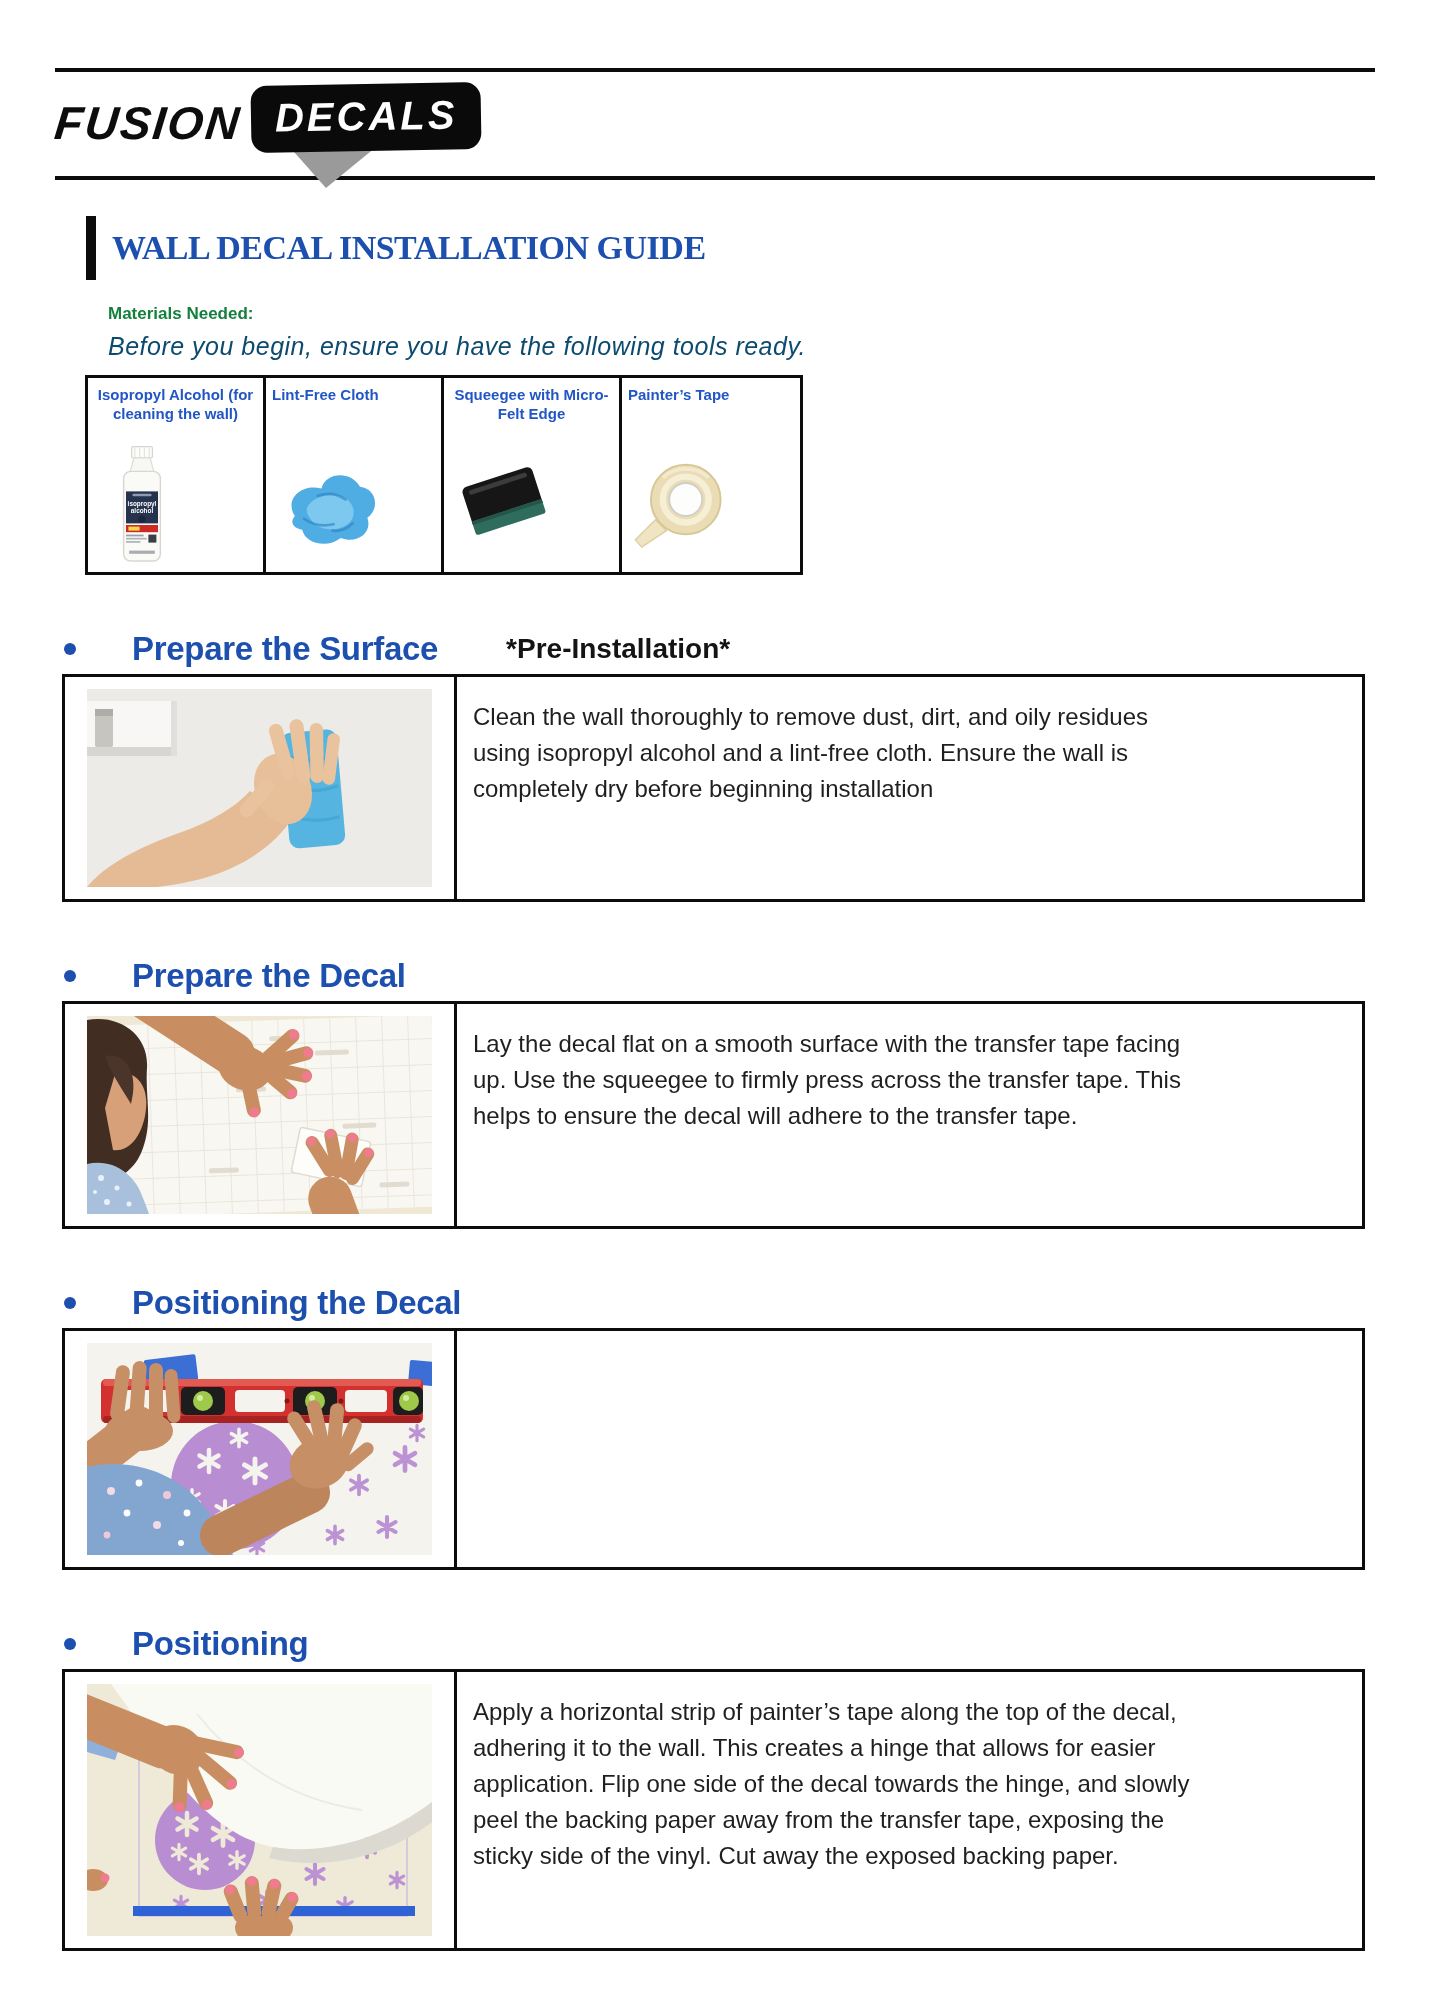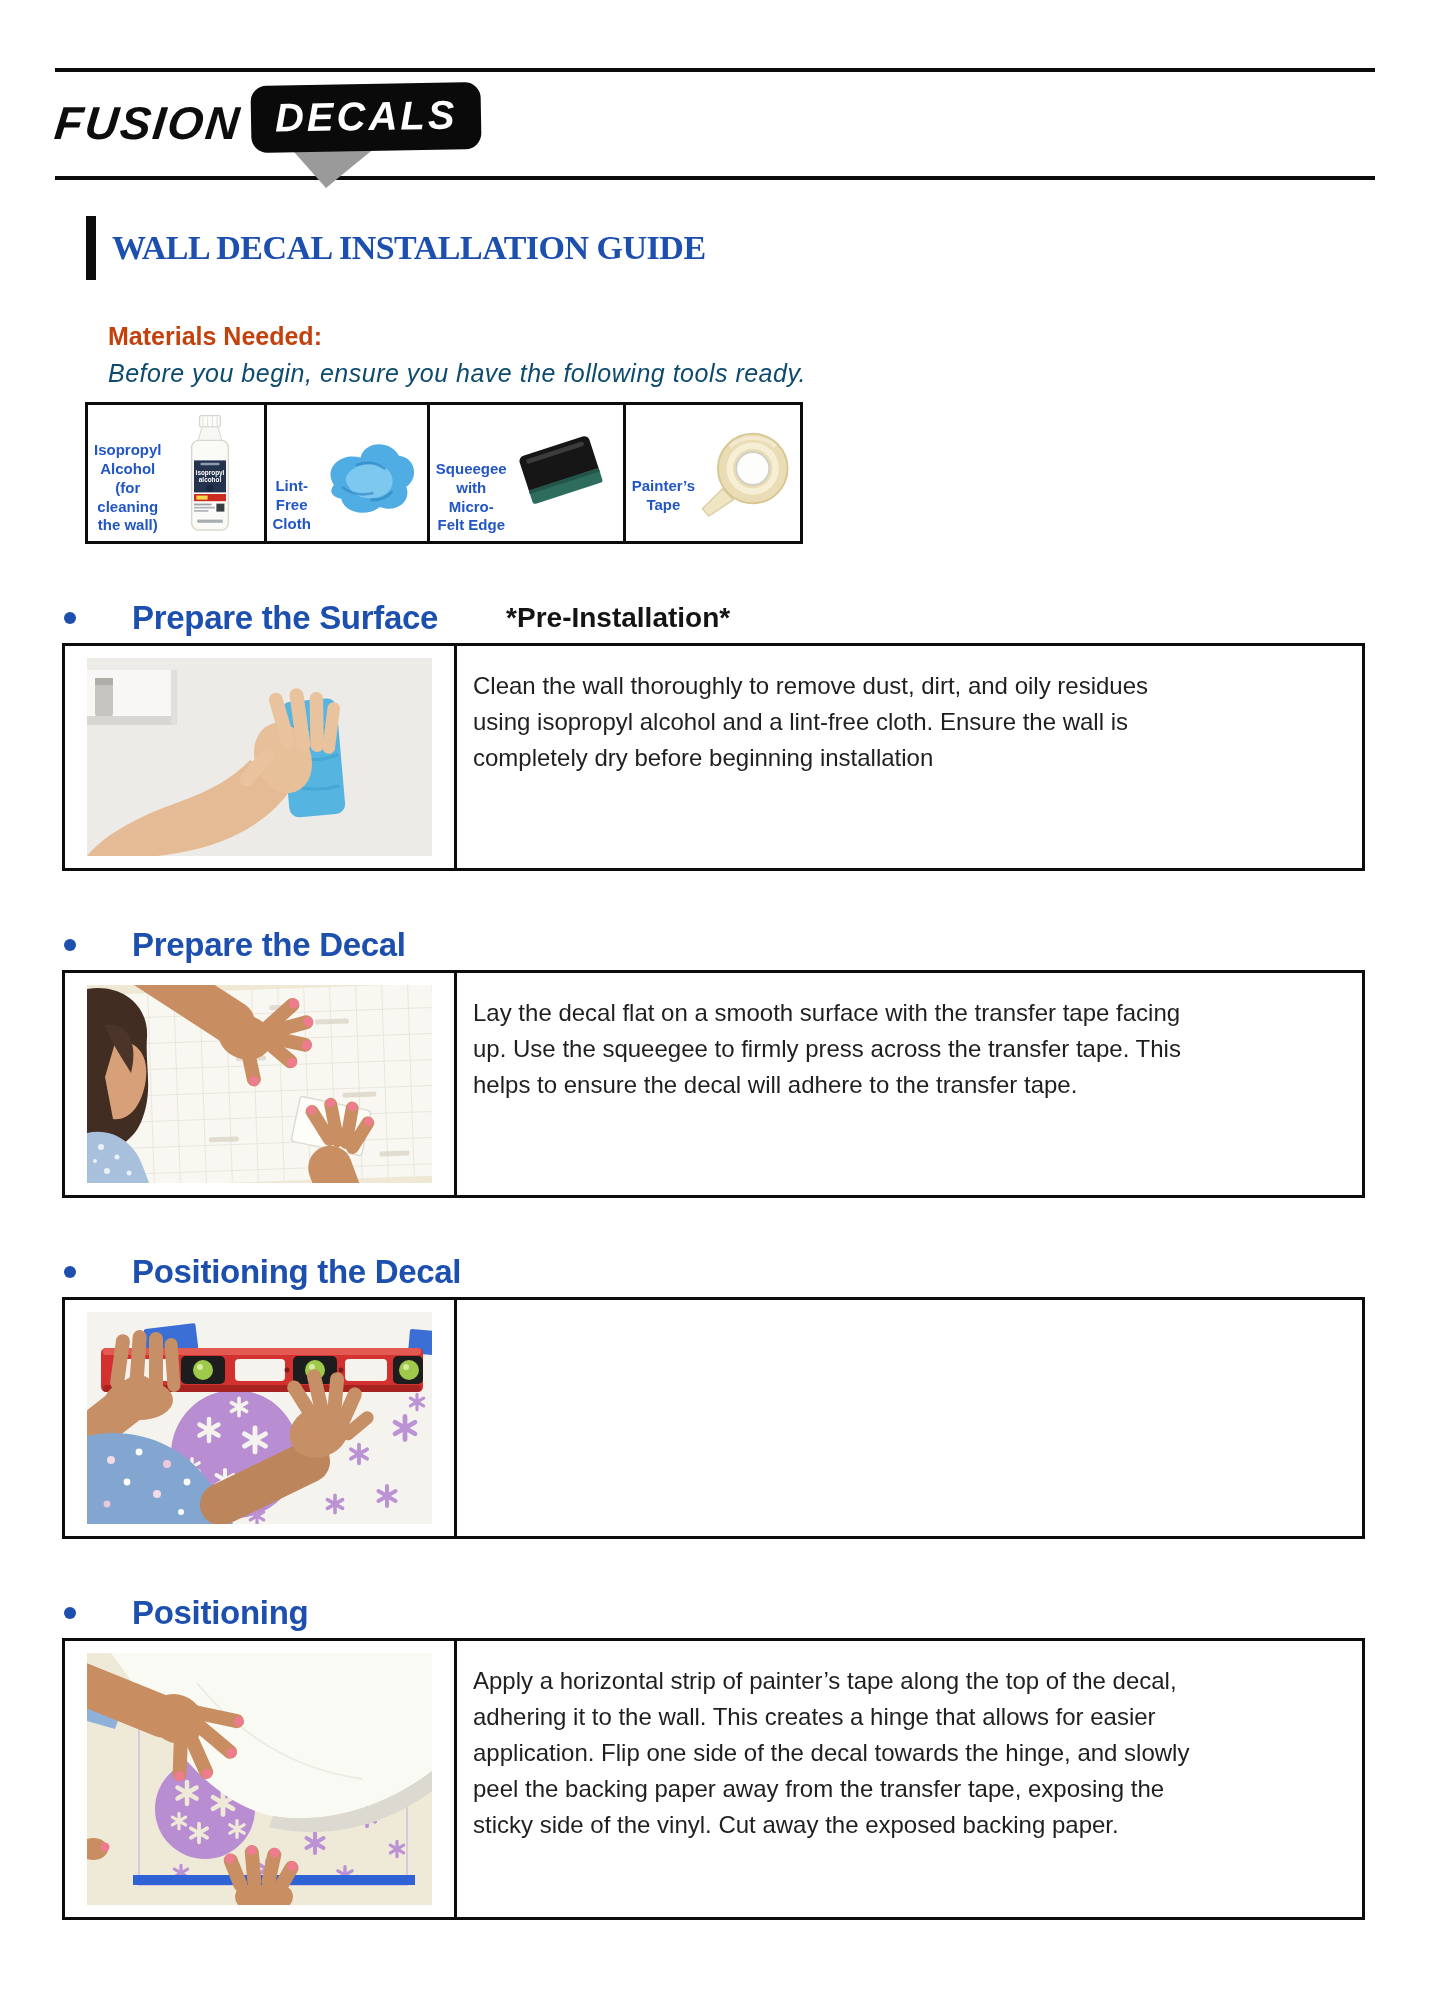--- a/index.html
+++ b/index.html
@@ -9,24 +9,24 @@
   .rule-top{padding-top:0;margin-top:68px;}
   .rule-bottom{margin-top:6px;}
   .logo-row{margin:12px 0 0 55px;height:86px;display:flex;align-items:flex-start;}
   .logo-fusion{display:inline-block;font-style:italic;font-weight:900;font-size:46px;letter-spacing:2px;color:#0d0d0d;margin-top:12px;transform:skewX(-6deg);}
   .logo-badge-wrap{position:relative;margin-left:10px;}
   .logo-fold{position:absolute;left:28px;top:46px;width:118px;height:58px;background:#9a9a9a;clip-path:polygon(0 8%,100% 0,40% 100%);}
   .logo-badge{position:relative;display:inline-block;background:#0a0a0a;color:#ffffff;font-style:italic;font-weight:900;font-size:40px;letter-spacing:3px;padding:10px 24px 12px;border-radius:16px;transform:rotate(-1deg);}
   .title{display:flex;align-items:center;margin:36px 0 0 86px;}
   .title-bar{width:10px;height:64px;background:#0c0c0c;margin-right:16px;}
   .title-text{font-size:34px;font-weight:800;color:#1c4fae;letter-spacing:-0.5px;font-family:Liberation Serif, serif;}
-  .materials-heading{margin:42px 0 0 108px;font-size:25px;font-weight:bold;color:#c2410c;}
+  .materials-heading{margin:24px 0 0 108px;font-size:17px;font-weight:bold;color:#15803d;}
   .materials-sub{margin:8px 0 0 108px;font-size:25px;font-style:italic;color:#0c4a6e;letter-spacing:0.5px;}
   .mat-grid{margin:14px 0 0 85px;width:712px;display:grid;grid-template-columns:repeat(4,1fr);border:3px solid #0c0c0c;background:#fff;}
-  .mat-cell{border-right:3px solid #0c0c0c;display:flex;flex-direction:row;align-items:flex-end;padding:8px 6px 6px;}
+  .mat-cell{border-right:3px solid #0c0c0c;display:flex;flex-direction:column;align-items:flex-start;padding:8px 6px 6px;}
   .mat-cell:last-child{border-right:none;}
   .mat-label{font-size:15px;font-weight:bold;color:#2256c4;text-align:center;line-height:1.25;min-height:58px;display:flex;align-items:flex-start;justify-content:center;}
   .mat-img{height:122px;display:flex;align-items:center;justify-content:center;}
   .section-heading{display:flex;align-items:center;margin:52px 0 0 64px;height:44px;gap:32px;}
   .bullet{width:12px;height:12px;border-radius:50%;background:#1c4fae;margin-right:24px;flex:none;}
   .sh-text{font-size:33px;font-weight:800;color:#1c4fae;letter-spacing:-0.3px;}
   .sh-note{font-size:28px;font-weight:800;color:#141414;margin-left:36px;}
   .sh-note:empty{display:none;}
   .step-row{display:flex;align-items:stretch;margin:3px 0 0 62px;width:1303px;border:3px solid #0c0c0c;box-sizing:border-box;background:#fff;}
   .step-photo{width:392px;min-width:392px;border-right:3px solid #0c0c0c;display:flex;align-items:center;justify-content:center;padding:12px 0;box-sizing:border-box;background:#fff;}

